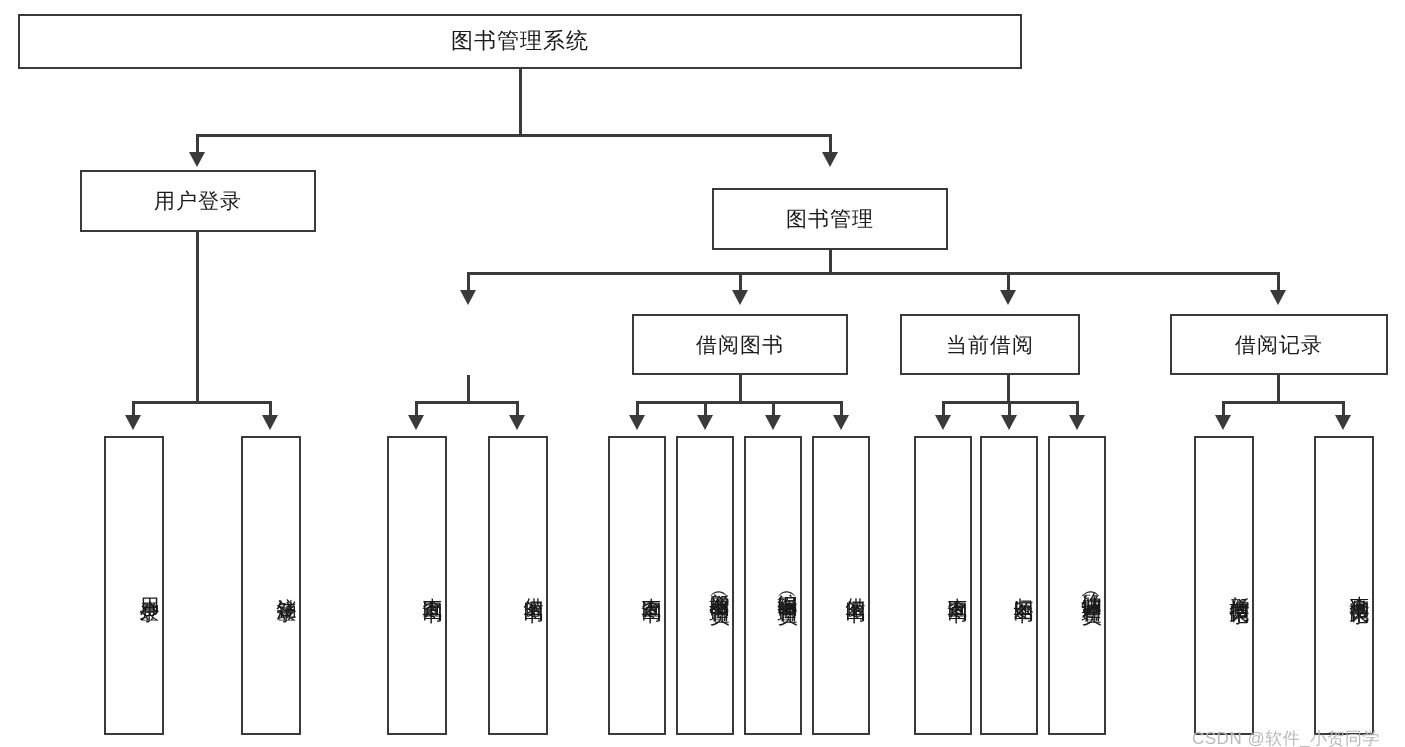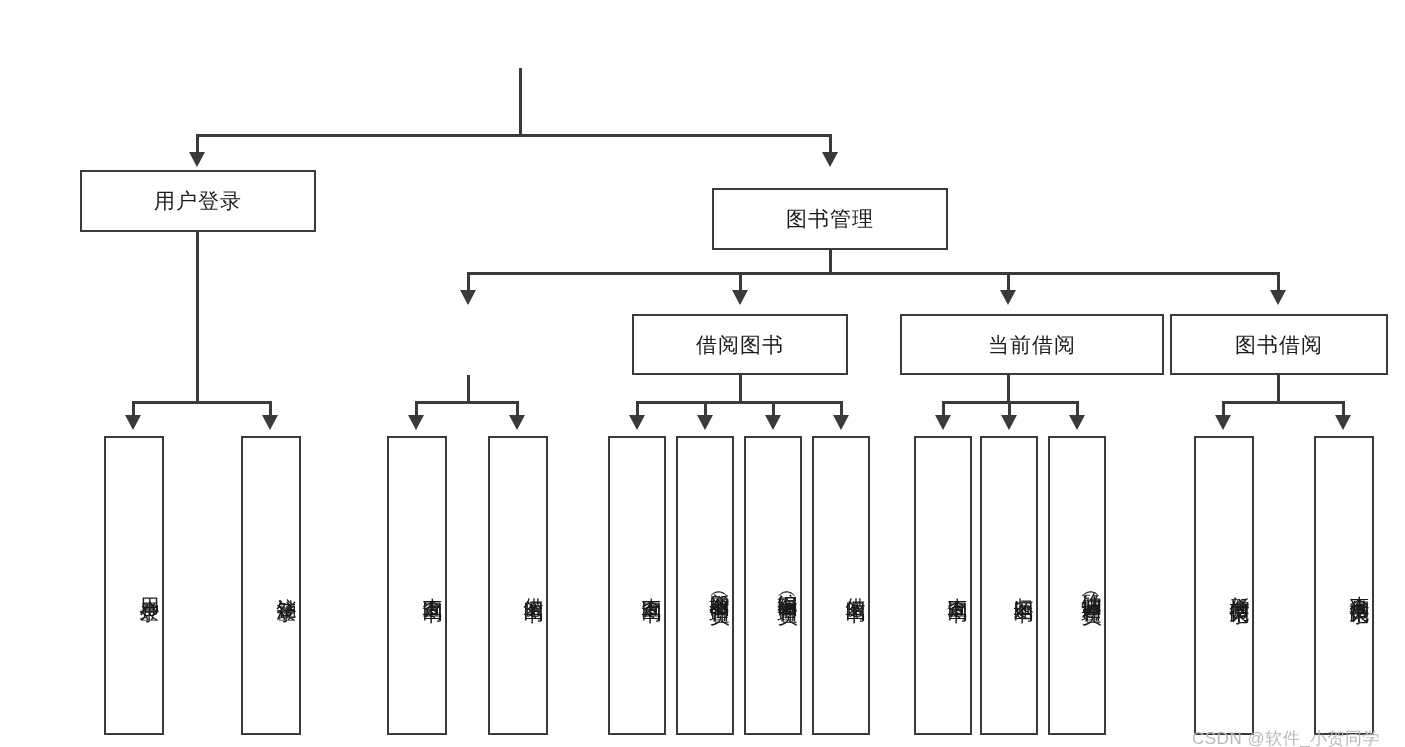--- a/index.html
+++ b/index.html
@@ -128,40 +128,43 @@
   <div class="edge v" style="left:1076px; top:401px; height:16px;"></div>
   <div class="arrow" style="left:1069px; top:415px;"></div>
 
   <div class="edge v" style="left:1277px; top:375px; height:28px;"></div>
   <div class="edge h" style="left:1222px; top:401px; width:123px;"></div>
   <div class="edge v" style="left:1222px; top:401px; height:16px;"></div>
   <div class="arrow" style="left:1215px; top:415px;"></div>
   <div class="edge v" style="left:1342px; top:401px; height:16px;"></div>
   <div class="arrow" style="left:1335px; top:415px;"></div>
 
+  <div class="node horiz root" style="left:18px; top:14px; width:1004px; height:55px;">
+    <span>图书管理系统</span>
+  </div>
 
   <div class="node horiz" style="left:80px; top:170px; width:236px; height:62px;">
     <span>用户登录</span>
   </div>
 
   <div class="node horiz" style="left:712px; top:188px; width:236px; height:62px;">
     <span>图书管理</span>
   </div>
 
 
   <div class="node horiz" style="left:632px; top:314px; width:216px; height:61px;">
     <span>借阅图书</span>
   </div>
 
-  <div class="node horiz" style="left:900px; top:314px; width:264px; height:61px;">
+  <div class="node horiz" style="left:900px; top:314px; width:180px; height:61px;">
     <span>当前借阅</span>
   </div>
 
   <div class="node horiz" style="left:1170px; top:314px; width:218px; height:61px;">
-    <span>图书借阅</span>
+    <span>借阅记录</span>
   </div>
 
   <div class="node vert" style="left:104px; top:436px; width:60px; height:299px;">
     <span class="vlabel">用户登录</span>
   </div>
   <div class="node vert" style="left:241px; top:436px; width:60px; height:299px;">
     <span class="vlabel">注销登录</span>
   </div>
 
   <div class="node vert" style="left:387px; top:436px; width:60px; height:299px;">

